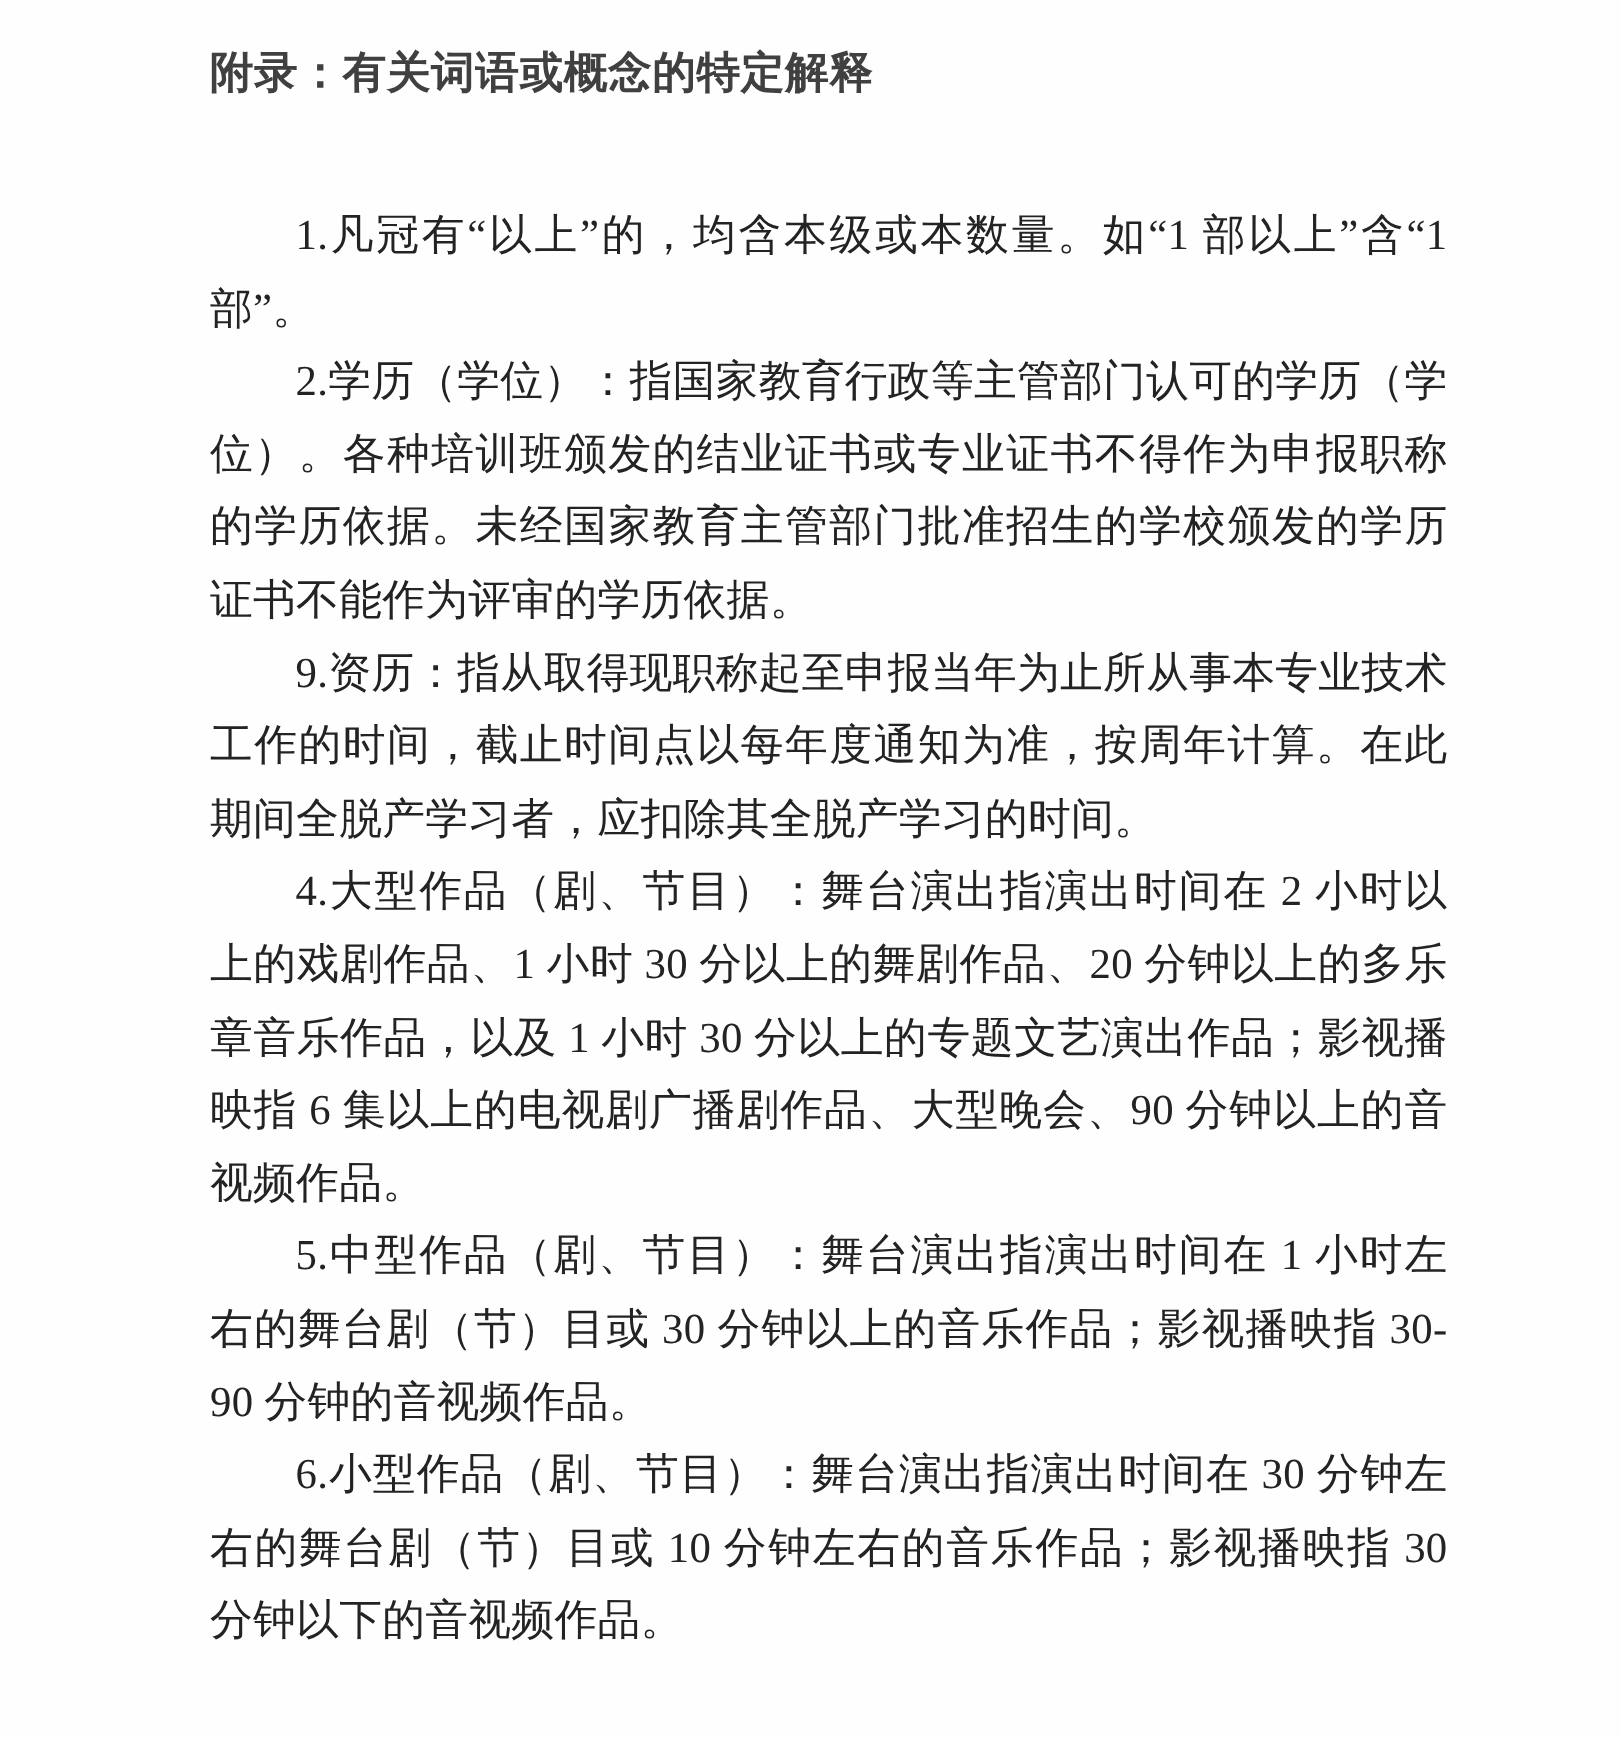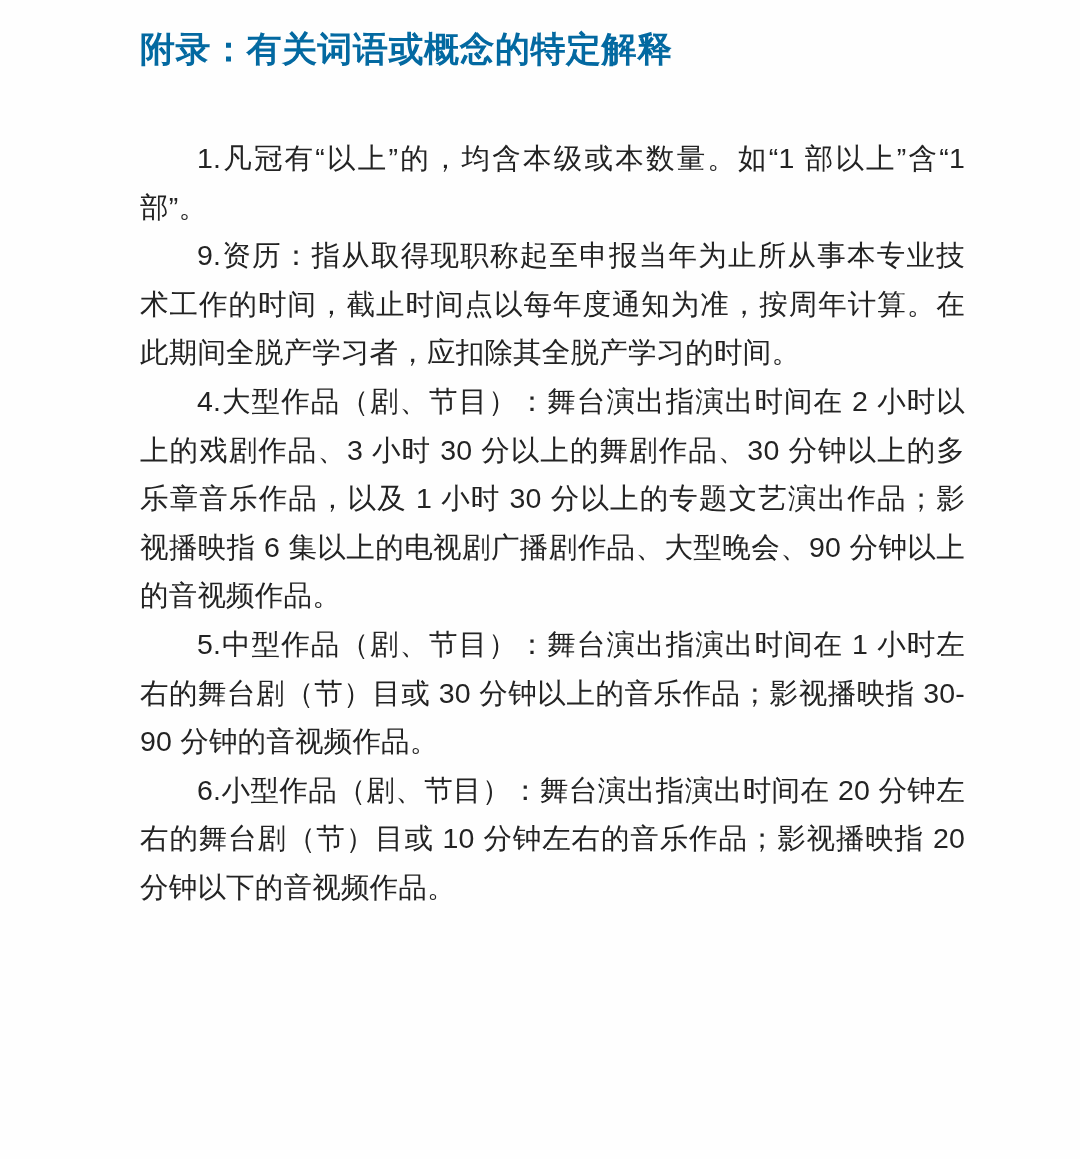--- a/index.html
+++ b/index.html
@@ -13,46 +13,47 @@
     height: 1159px;
     margin: 0 auto;
     background: #fefefe;
     overflow: hidden;
     box-sizing: border-box;
     padding: 30px 115px 0 140px;
   }
   .doc-title {
     font-family: "Liberation Sans", "DejaVu Sans", sans-serif;
     font-weight: 700;
-    font-size: 35px;
+    font-size: 29px;
     line-height: 38px;
-    color: #0369a1;
+    color: #404040;
     letter-spacing: 0.5px;
     margin: 0 0 66px 0;
   }
   .doc-body {
-    font-family: Liberation Sans, sans-serif;
+    font-family: Liberation Serif, serif;
     color: #232323;
   }
   .doc-body p {
     margin: 0;
     font-size: 28.5px;
     line-height: 48.6px;
     text-align: justify;
     text-justify: inter-ideograph;
     text-indent: 2em;
     letter-spacing: 0.2px;
   }
 </style>
 </head>
 <body>
 
 <div class="page">
   <h1 class="doc-title">附录：有关词语或概念的特定解释</h1>
 
   <div class="doc-body">
     <p>1.凡冠有“以上”的，均含本级或本数量。如“1 部以上”含“1 部”。</p>
+    <p>2.学历（学位）：指国家教育行政等主管部门认可的学历（学位）。各种培训班颁发的结业证书或专业证书不得作为申报职称的学历依据。未经国家教育主管部门批准招生的学校颁发的学历证书不能作为评审的学历依据。</p>
     <p>9.资历：指从取得现职称起至申报当年为止所从事本专业技术工作的时间，截止时间点以每年度通知为准，按周年计算。在此期间全脱产学习者，应扣除其全脱产学习的时间。</p>
-    <p>4.大型作品（剧、节目）：舞台演出指演出时间在 2 小时以上的戏剧作品、3 小时 30 分以上的舞剧作品、30 分钟以上的多乐章音乐作品，以及 1 小时 30 分以上的专题文艺演出作品；影视播映指 6 集以上的电视剧广播剧作品、大型晚会、90 分钟以上的音视频作品。</p>
+    <p>4.大型作品（剧、节目）：舞台演出指演出时间在 2 小时以上的戏剧作品、1 小时 30 分以上的舞剧作品、20 分钟以上的多乐章音乐作品，以及 1 小时 30 分以上的专题文艺演出作品；影视播映指 6 集以上的电视剧广播剧作品、大型晚会、90 分钟以上的音视频作品。</p>
     <p>5.中型作品（剧、节目）：舞台演出指演出时间在 1 小时左右的舞台剧（节）目或 30 分钟以上的音乐作品；影视播映指 30-90 分钟的音视频作品。</p>
-    <p>6.小型作品（剧、节目）：舞台演出指演出时间在 20 分钟左右的舞台剧（节）目或 10 分钟左右的音乐作品；影视播映指 20 分钟以下的音视频作品。</p>
+    <p>6.小型作品（剧、节目）：舞台演出指演出时间在 30 分钟左右的舞台剧（节）目或 10 分钟左右的音乐作品；影视播映指 30 分钟以下的音视频作品。</p>
   </div>
 </div>
 
 </body></html>

